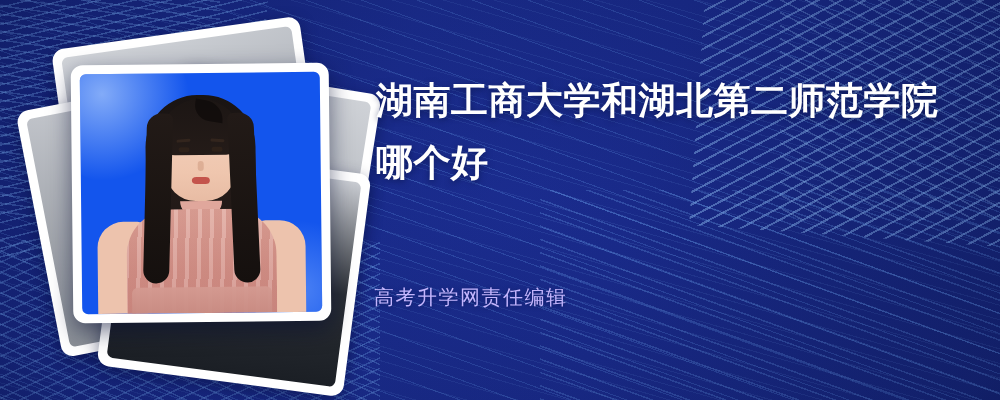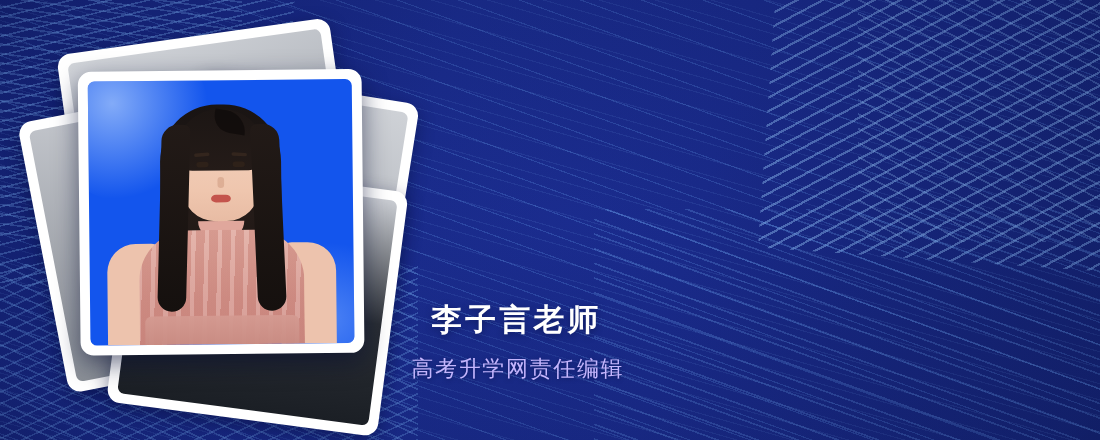--- a/index.html
+++ b/index.html
@@ -272,19 +272,22 @@
           <div class="p-eye r"></div>
           <div class="p-nose"></div>
           <div class="p-mouth"></div>
           <div class="p-hair-l"></div>
           <div class="p-hair-r"></div>
         </div>
       </div>
     </div>
   </div>
 
+  <div class="title">
+    <div>湖南工商大学和湖北第二师范学院</div>
+    <div>哪个好</div>
+  </div>
 
   <div class="byline">
-    <div class="author">李子言老师</div>
     <div class="role">高考升学网责任编辑</div>
   </div>
 
 </div>
 
 </body></html>

